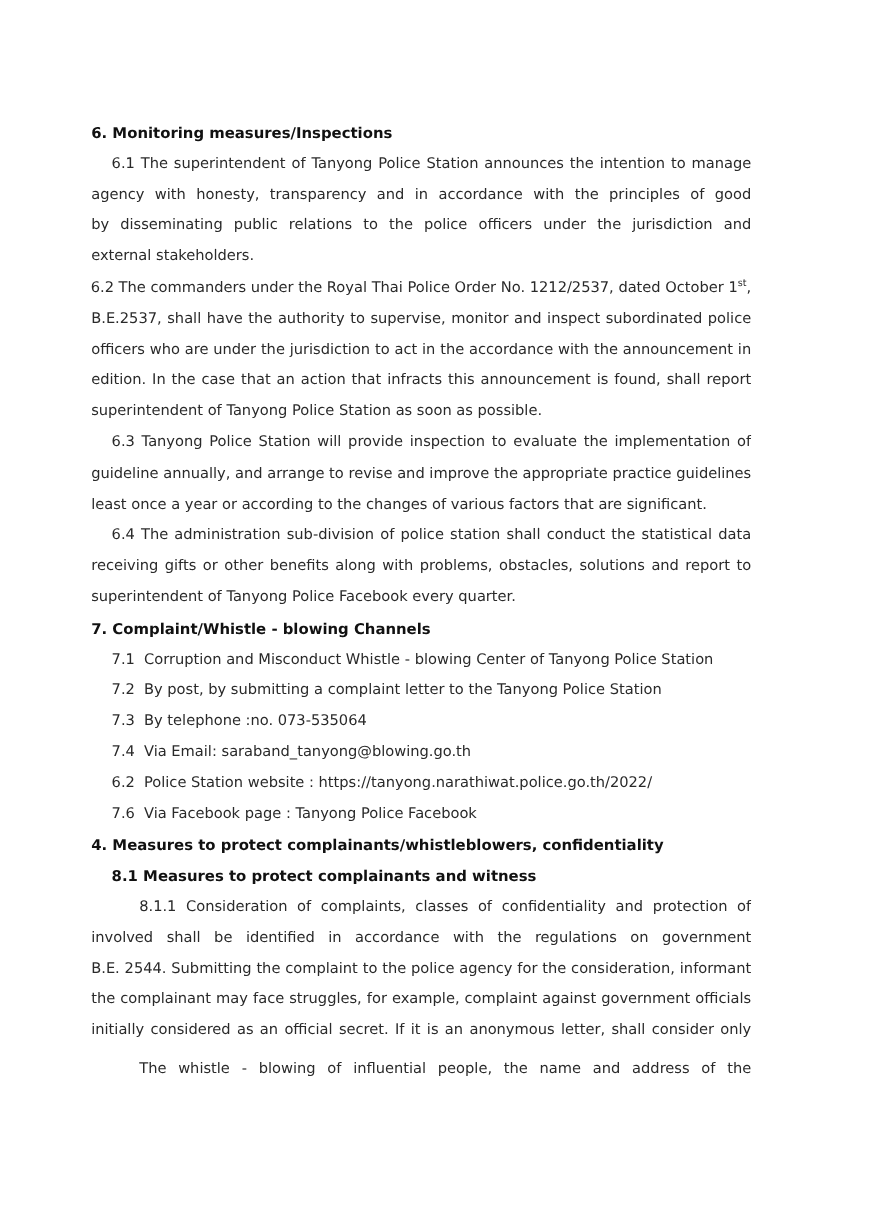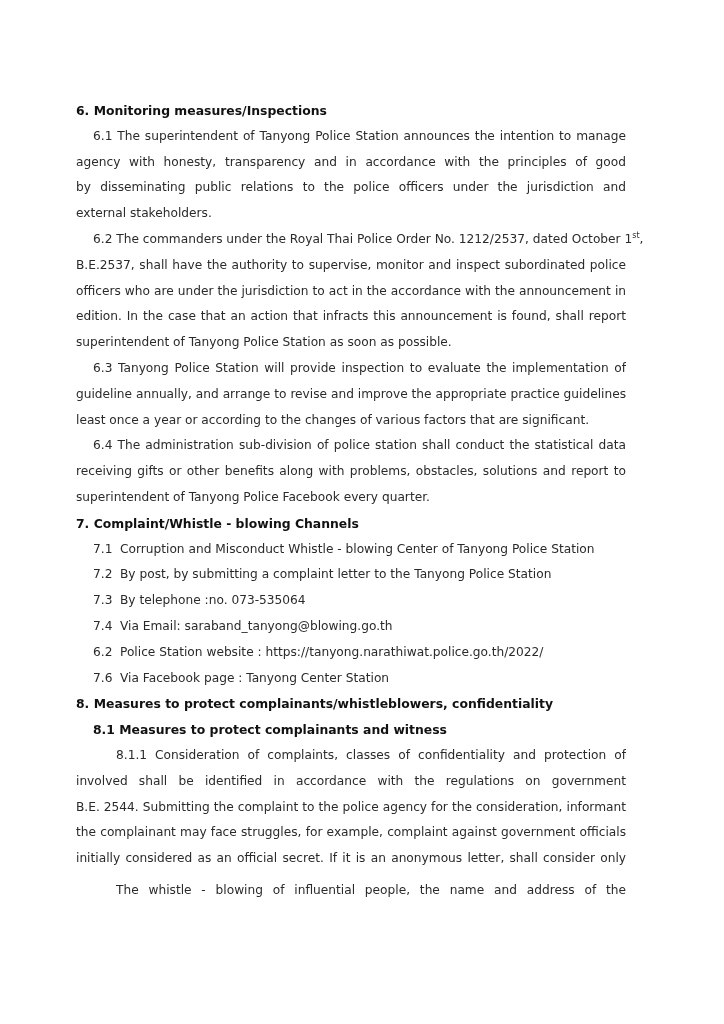--- a/index.html
+++ b/index.html
@@ -28,21 +28,21 @@
   <div class="line h">6. Monitoring measures/Inspections</div>
 
   <div>
     <div class="line just ind1">6.1 The superintendent of Tanyong Police Station announces the intention to manage the</div>
     <div class="line just">agency with honesty, transparency and in accordance with the principles of good governance</div>
     <div class="line just">by disseminating public relations to the police officers under the jurisdiction and informing the</div>
     <div class="line">external stakeholders.</div>
   </div>
 
   <div>
-    <div class="line ind1" style="display:flex;justify-content:flex-start;">
+    <div class="line ind1" style="display:flex;justify-content:flex-end;">
       <span><span>6.2 The commanders under the Royal Thai Police Order No. 1212/2537, dated October 1</span><sup>st</sup><span>,</span></span>
     </div>
     <div class="line just">B.E.2537, shall have the authority to supervise, monitor and inspect subordinated police</div>
     <div class="line just">officers who are under the jurisdiction to act in the accordance with the announcement in this</div>
     <div class="line just">edition. In the case that an action that infracts this announcement is found, shall report to the</div>
     <div class="line">superintendent of Tanyong Police Station as soon as possible.</div>
   </div>
 
   <div>
     <div class="line just ind1">6.3 Tanyong Police Station will provide inspection to evaluate the implementation of this</div>
@@ -56,24 +56,24 @@
     <div class="line">superintendent of Tanyong Police Facebook every quarter.</div>
   </div>
 
   <div class="line h">7. Complaint/Whistle - blowing Channels</div>
   <div>
     <div class="line li"><span class="num">7.1</span><span>Corruption and Misconduct Whistle - blowing Center of Tanyong Police Station</span></div>
     <div class="line li"><span class="num">7.2</span><span>By post, by submitting a complaint letter to the Tanyong Police Station</span></div>
     <div class="line li"><span class="num">7.3</span><span>By telephone :no. 073-535064</span></div>
     <div class="line li"><span class="num">7.4</span><span>Via Email: saraband_tanyong@blowing.go.th</span></div>
     <div class="line li"><span class="num">6.2</span><span>Police Station website : https://tanyong.narathiwat.police.go.th/2022/</span></div>
-    <div class="line li"><span class="num">7.6</span><span>Via Facebook page : Tanyong Center Station</span></div>
+    <div class="line li"><span class="num">7.6</span><span>Via Facebook page : Tanyong Police Facebook</span></div>
   </div>
 
-  <div class="line h">8. Measures to protect complainants/whistleblowers, confidentiality</div>
+  <div class="line h">4. Measures to protect complainants/whistleblowers, confidentiality</div>
   <div class="line h ind2">8.1 Measures to protect complainants and witness</div>
 
   <div>
     <div class="line just ind3">8.1.1 Consideration of complaints, classes of confidentiality and protection of those</div>
     <div class="line just">involved shall be identified in accordance with the regulations on government confidentiality,</div>
     <div class="line just">B.E. 2544. Submitting the complaint to the police agency for the consideration, informant and</div>
     <div class="line just">the complainant may face struggles, for example, complaint against government officials is</div>
     <div class="line just">initially considered as an official secret. If it is an anonymous letter, shall consider only those</div>
   </div>
 

